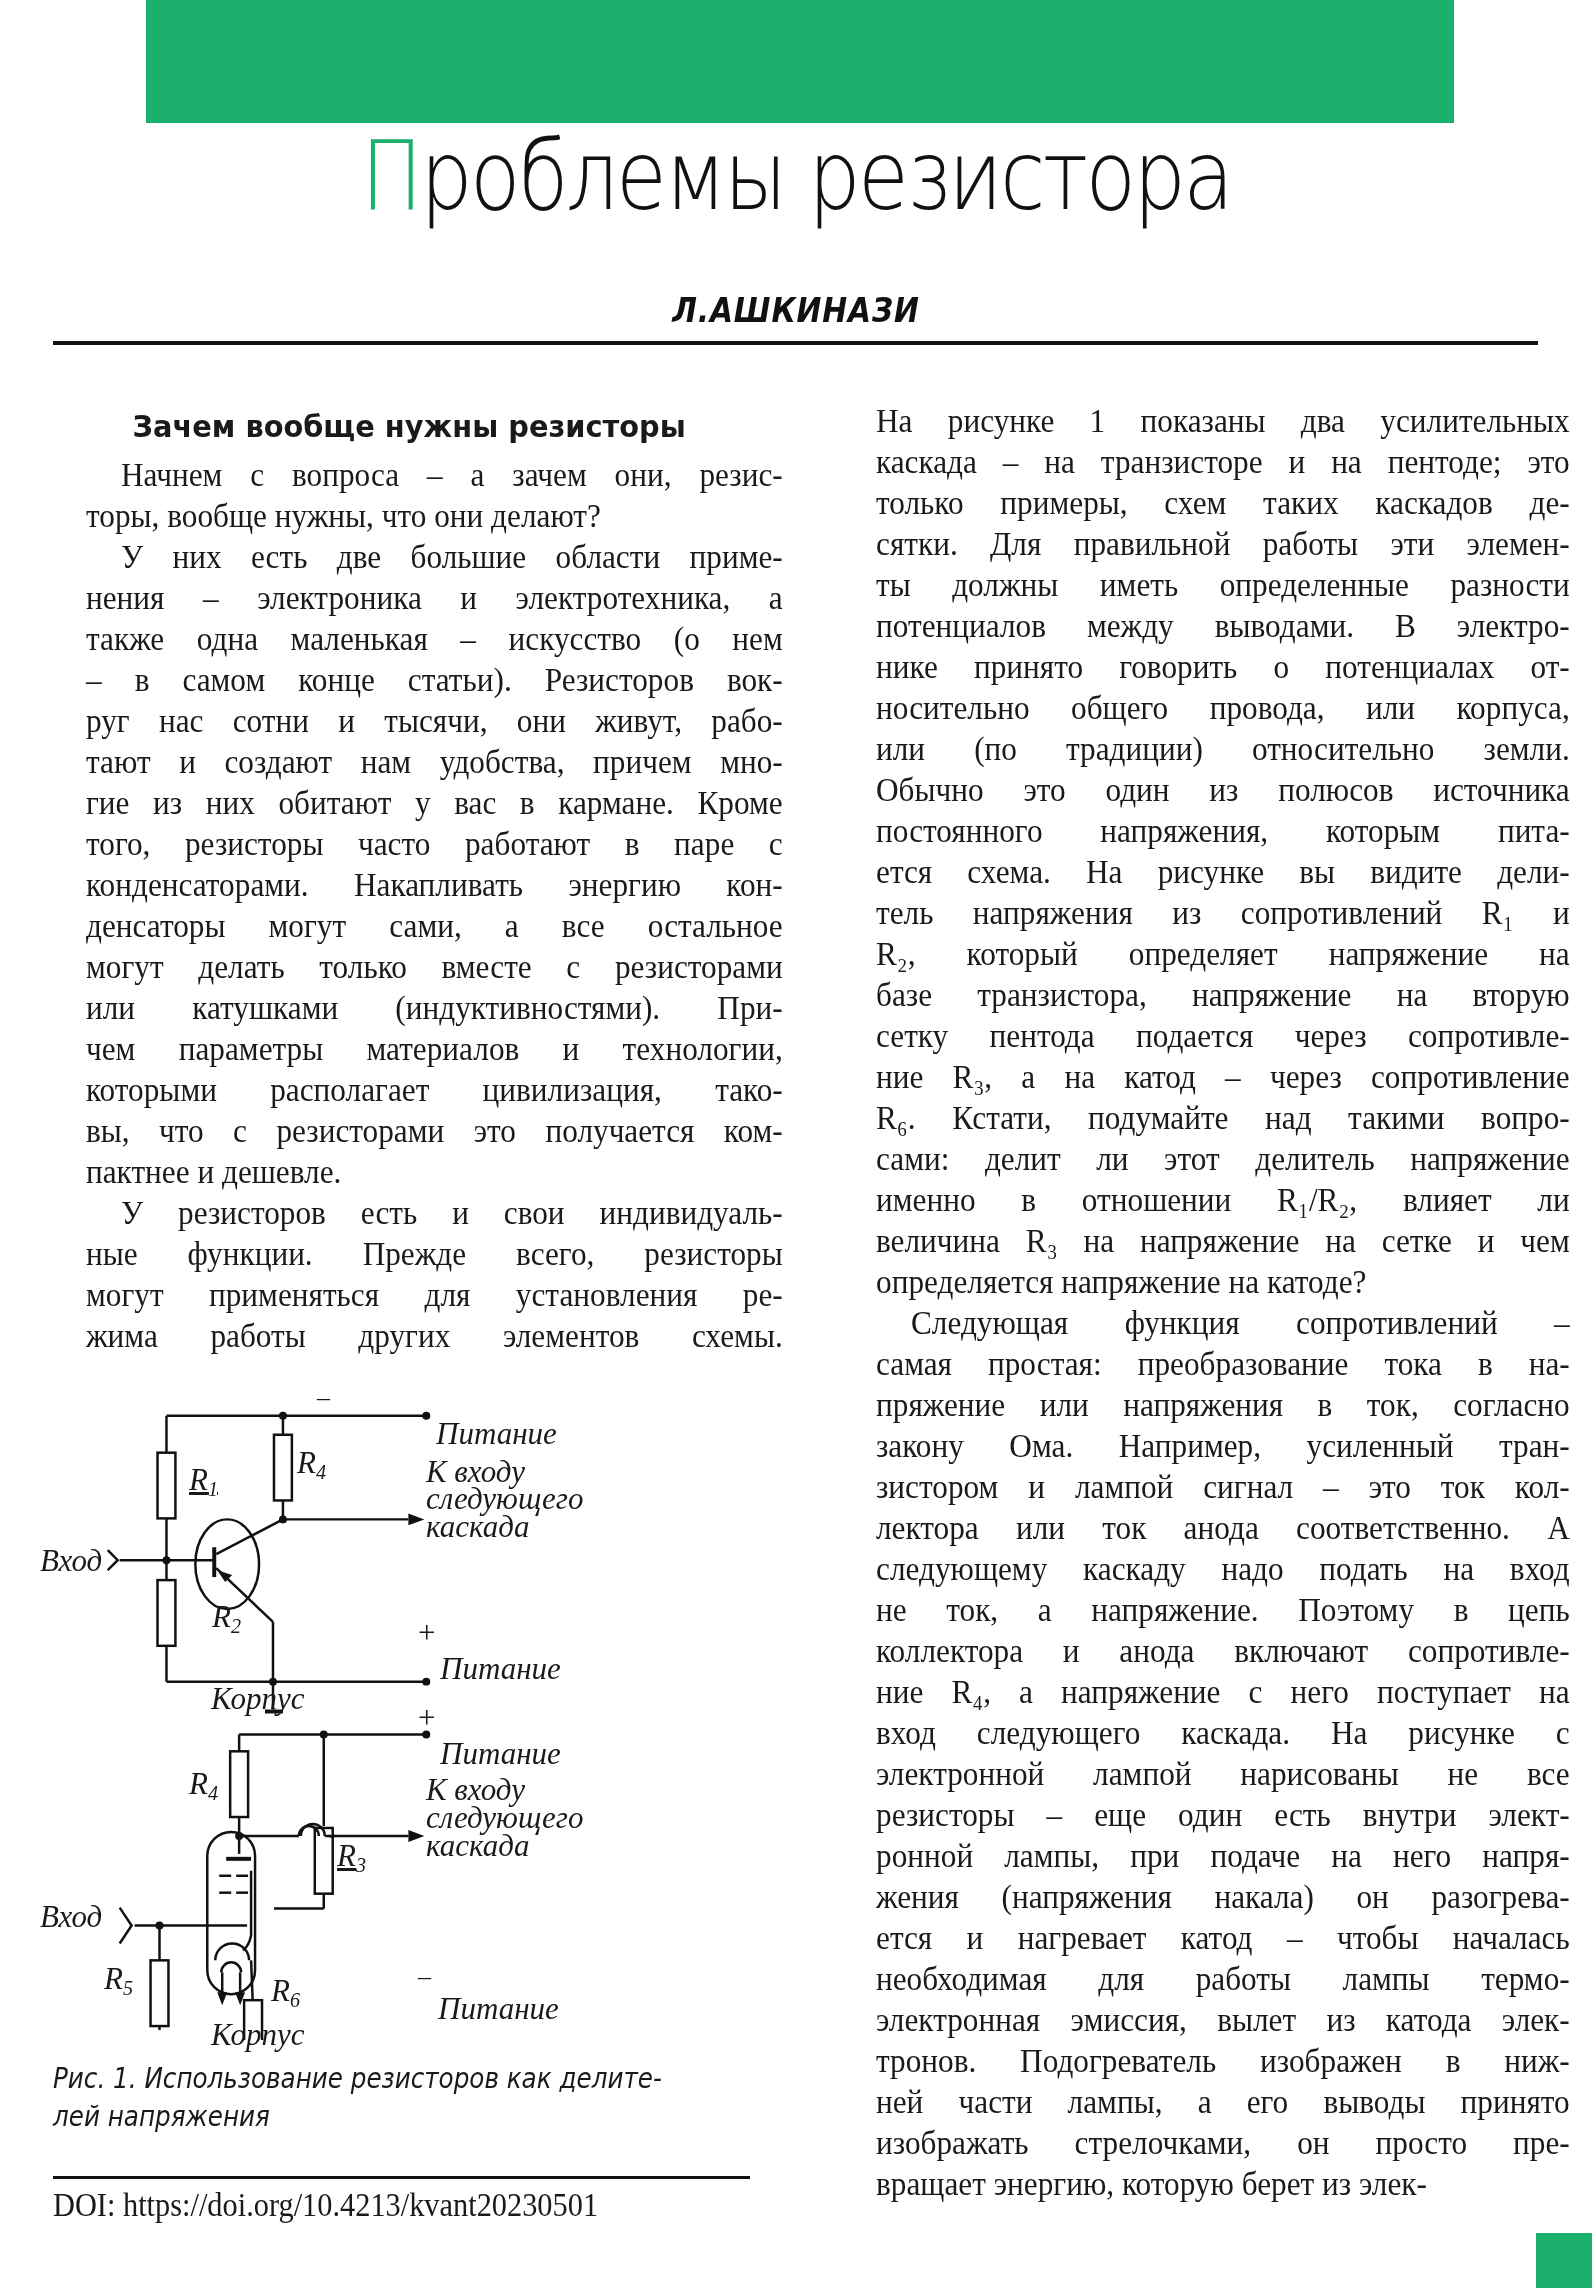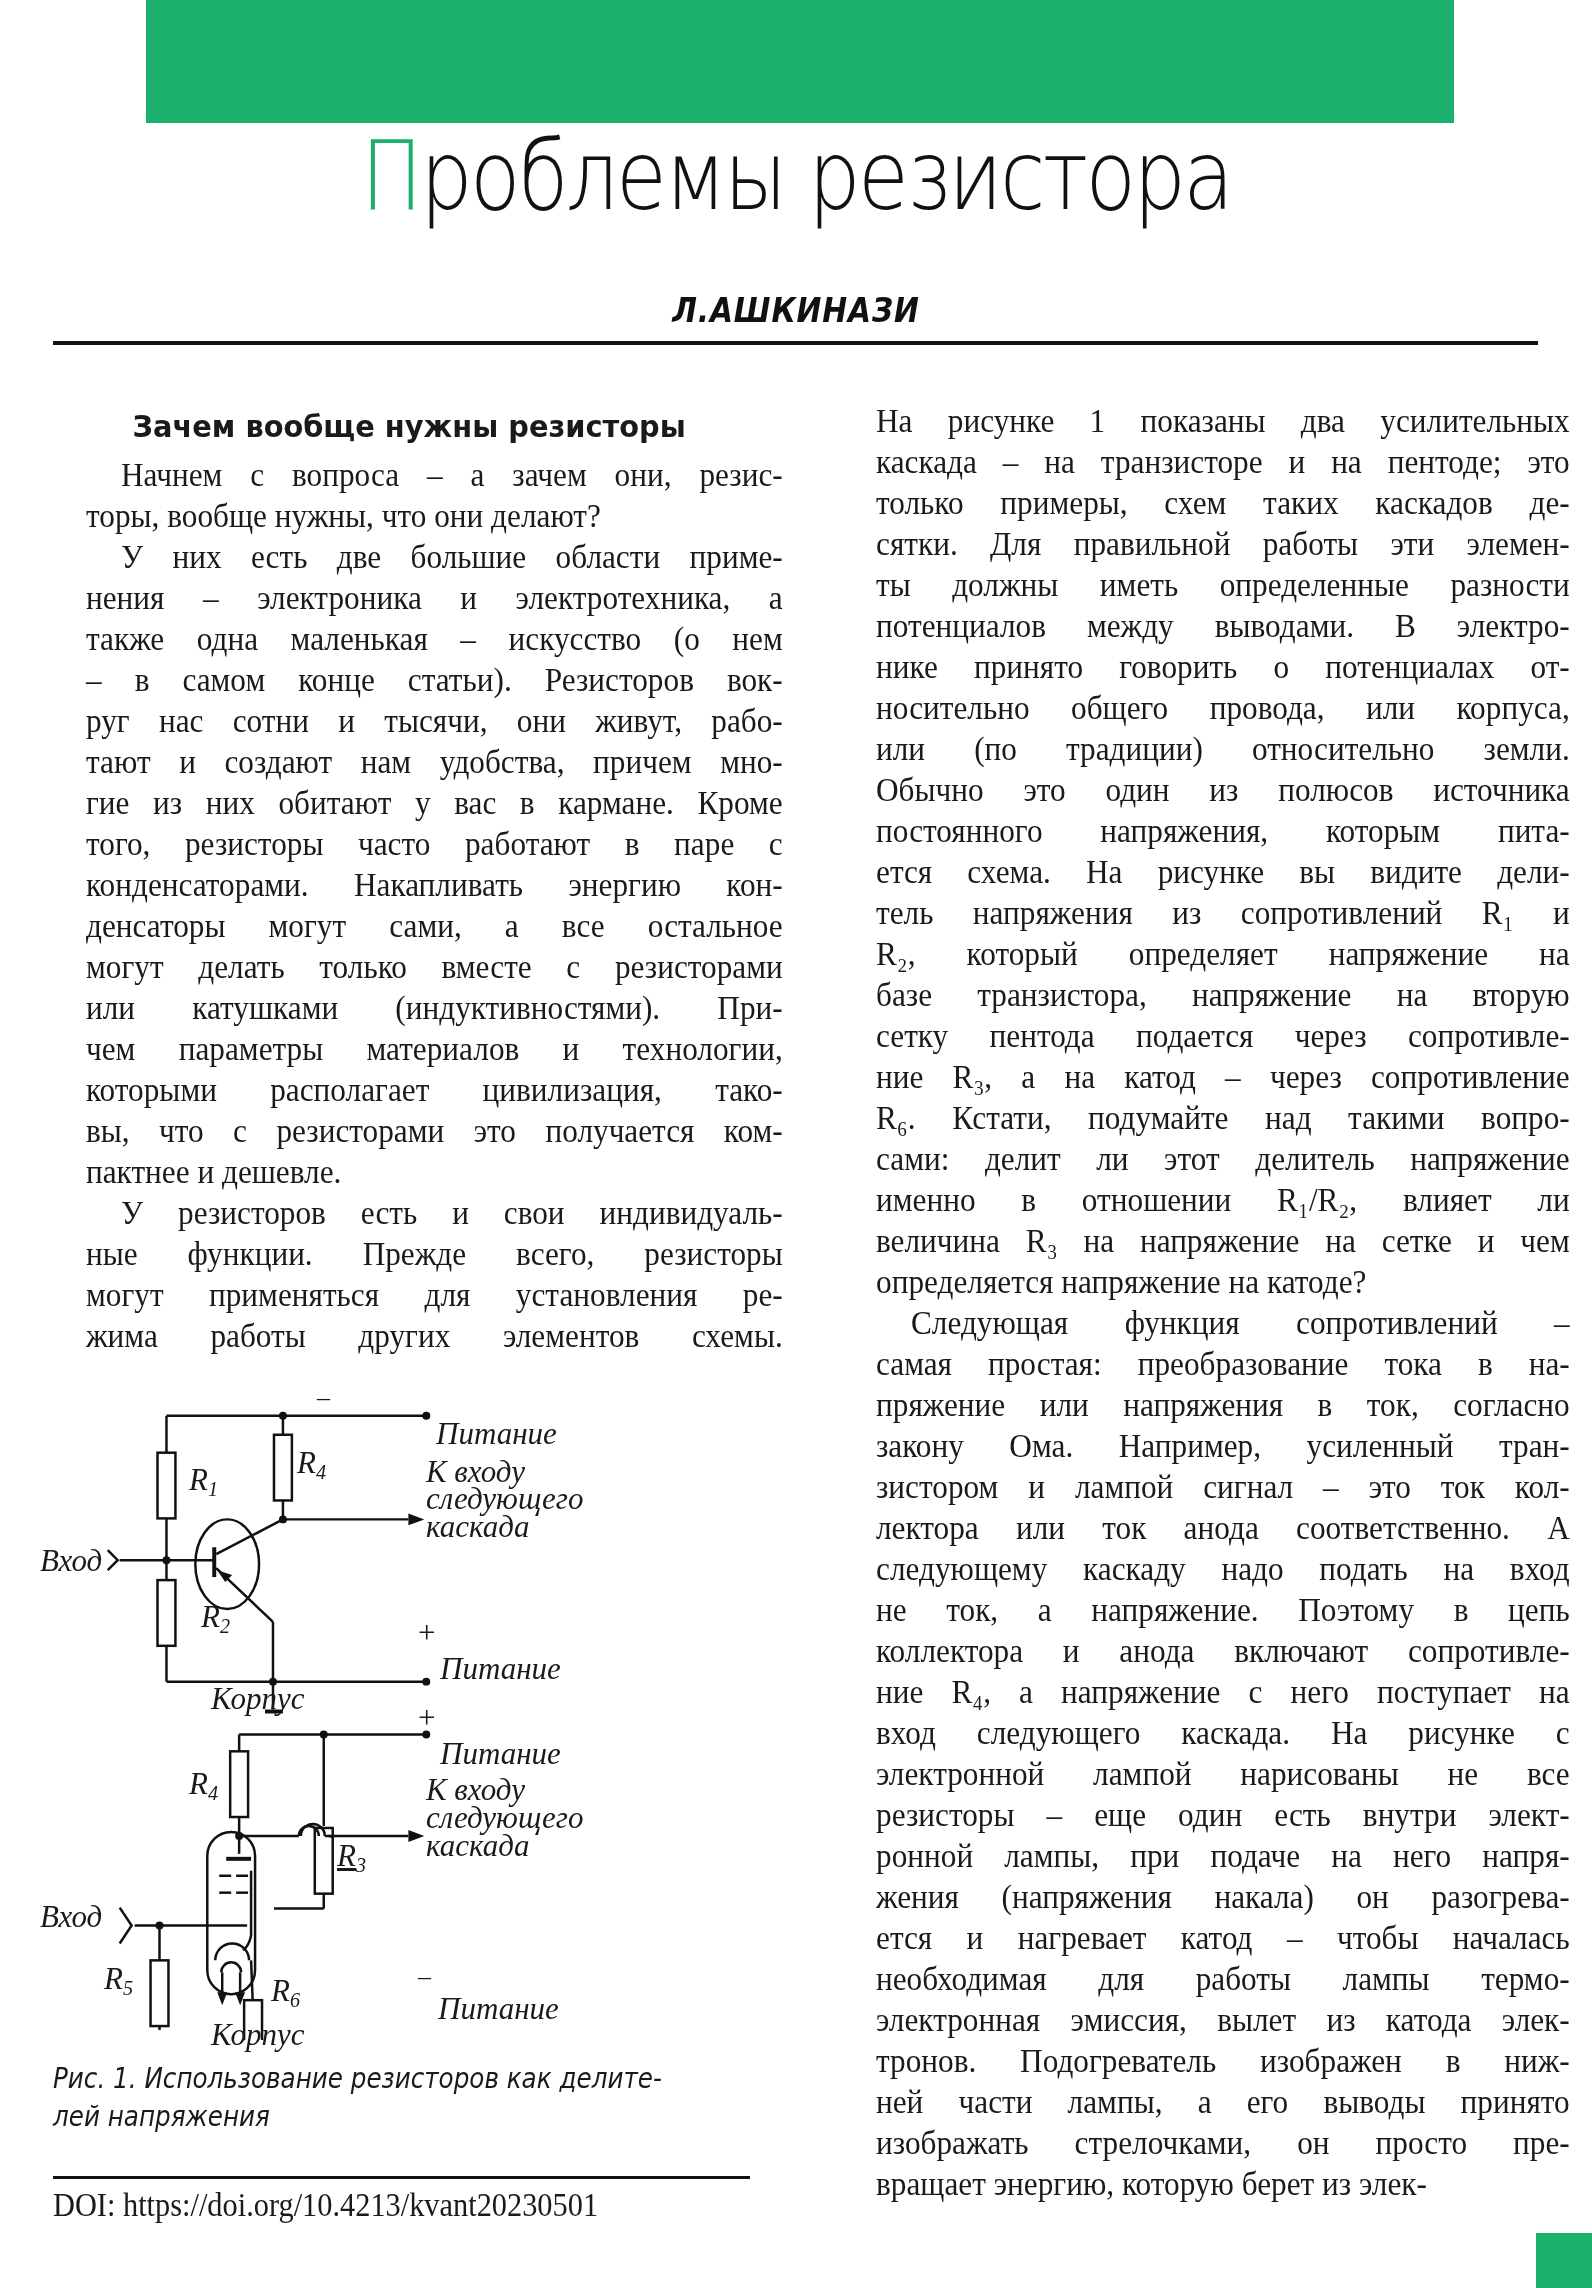--- a/index.html
+++ b/index.html
@@ -143,27 +143,27 @@
       <circle cx="200" cy="455" r="4"></circle>
       <circle cx="120" cy="545" r="4"></circle>
       <polygon points="370,449 370,461 386,455"></polygon>
       <polygon points="178,612 188,612 183,625"></polygon>
       <polygon points="196,612 206,612 201,625"></polygon>
     </g>
   </svg>
 
   <div class="fig-label" style="left:277px;top:0px;font-size:26px;">–</div>
   <div class="fig-label" style="left:396px;top:36px;">Питание</div>
-  <div class="fig-label" style="left:149px;top:82px;">R<sub>1</sub></div>
+  <div class="fig-label" style="left:149px;top:82px;text-decoration:underline;">R<sub>1</sub></div>
   <div class="fig-label" style="left:257px;top:65px;">R<sub>4</sub></div>
   <div class="fig-label" style="left:386px;top:74px;">К входу</div>
   <div class="fig-label" style="left:386px;top:101px;">следующего</div>
   <div class="fig-label" style="left:386px;top:129px;">каскада</div>
   <div class="fig-label" style="left:0px;top:163px;">Вход</div>
-  <div class="fig-label" style="left:137px;top:219px;padding-left:24px;">R<sub>2</sub></div>
+  <div class="fig-label" style="left:148px;top:219px;padding-left:24px;">R<sub>2</sub></div>
   <div class="fig-label" style="left:378px;top:235px;font-style:normal;">+</div>
   <div class="fig-label" style="left:400px;top:271px;">Питание</div>
   <div class="fig-label" style="left:171px;top:301px;">Корпус</div>
 
   <div class="fig-label" style="left:378px;top:320px;font-style:normal;">+</div>
   <div class="fig-label" style="left:400px;top:356px;">Питание</div>
   <div class="fig-label" style="left:149px;top:386px;">R<sub>4</sub></div>
   <div class="fig-label" style="left:386px;top:392px;">К входу</div>
   <div class="fig-label" style="left:386px;top:420px;">следующего</div>
   <div class="fig-label" style="left:386px;top:448px;">каскада</div>

